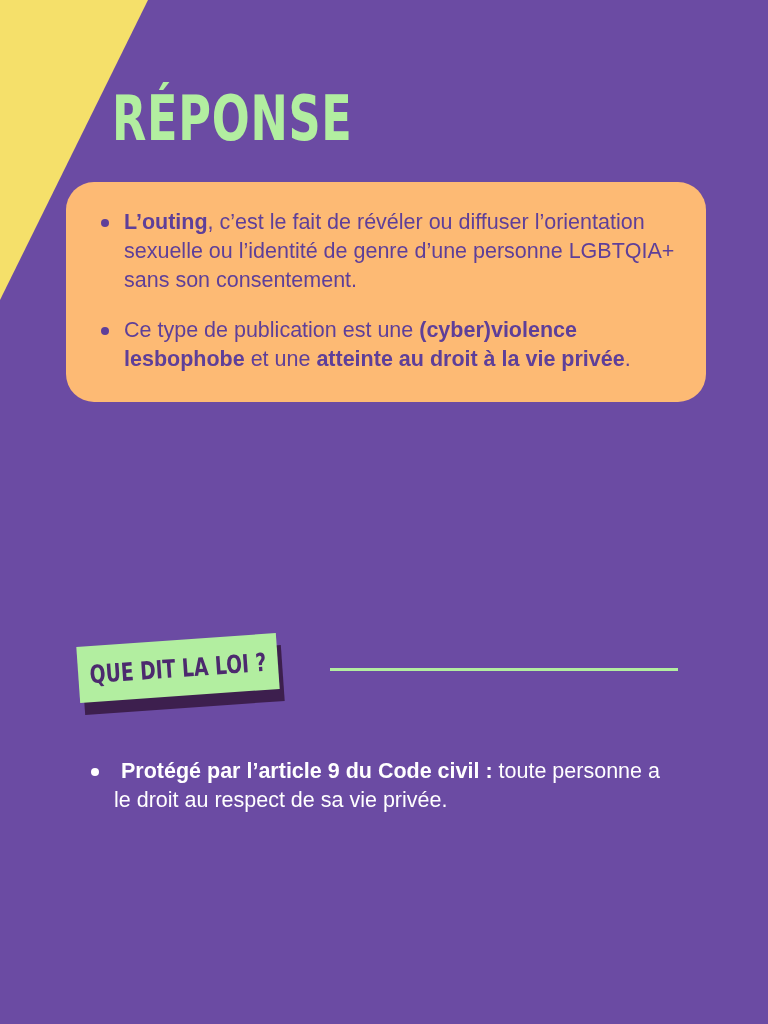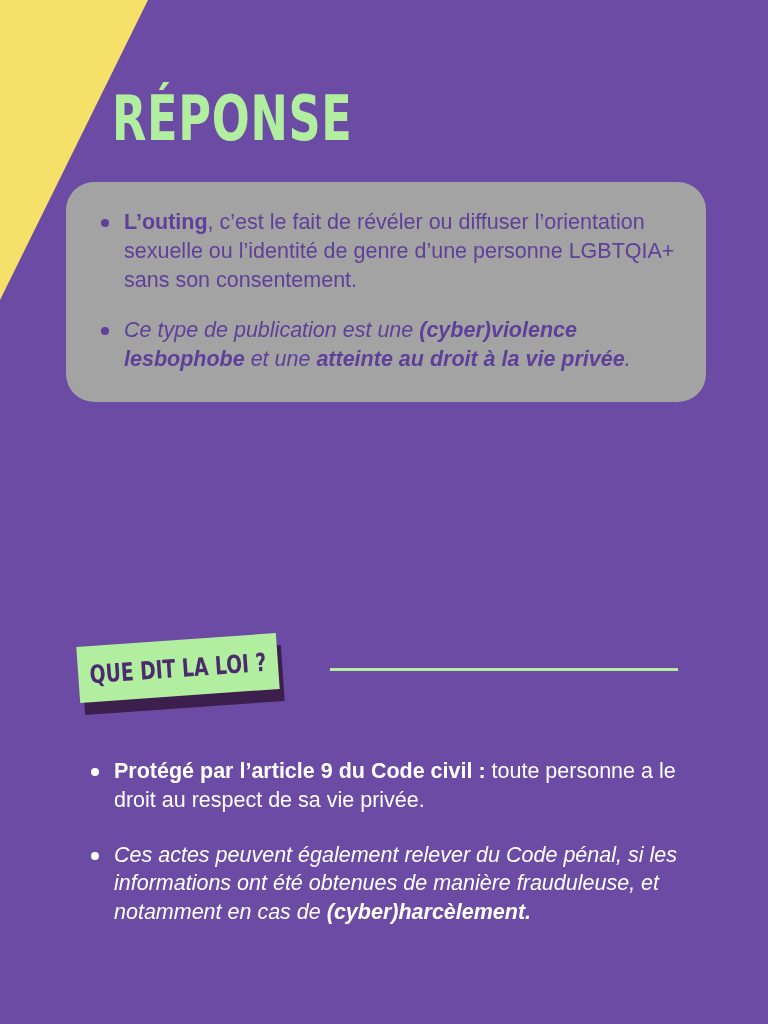--- a/index.html
+++ b/index.html
@@ -44,41 +44,40 @@
     white-space: nowrap;
   }
 
   
   .card {
     position: absolute;
     top: 182px;
     left: 66px;
     width: 640px;
     box-sizing: border-box;
-    background: #a3a3a3;
+    background: #fdba74;
     border-radius: 28px;
     padding: 26px 26px 28px 26px;
     z-index: 2;
   }
 
   ul.bullets {
     list-style: none;
     margin: 0;
     padding: 0;
   }
   ul.bullets li {
     position: relative;
     padding-left: 32px;
     margin-bottom: 22px;
     font-size: 21.5px;
     line-height: 1.34;
   }
   ul.bullets li:last-child {
     margin-bottom: 0;
-    font-style: italic;
   }
   ul.bullets li::before {
     content: "";
     position: absolute;
     left: 9px;
     top: 11px;
     width: 8px;
     height: 8px;
     border-radius: 50%;
     background: currentColor;
@@ -144,20 +143,21 @@
     width: 600px;
     z-index: 2;
   }
   .law-list ul.bullets li {
     color: #ffffff;
     font-size: 21.5px;
     margin-bottom: 26px;
   }
   .law-list b {
     font-weight: bold;
+    margin-left: 7px;
   }
 </style>
 </head>
 <body>
 
 <div class="corner-yellow"></div>
 
 <div class="title">RÉPONSE</div>
 
 <div class="card">
@@ -172,15 +172,14 @@
   <div class="law-tag">
     <span>QUE DIT LA LOI ?</span>
   </div>
 </div>
 
 <div class="law-rule"></div>
 
 <div class="law-list">
   <ul class="bullets" id="law-list">
       <li><b>Protégé par l’article 9 du Code civil :</b><span> toute personne a le droit au respect de sa vie privée.</span></li>
-      <li><span>Ces actes peuvent également relever du Code pénal, si les informations ont été obtenues de manière frauduleuse, et notamment en cas de </span><b>(cyber)harcèlement.</b></li>
     </ul>
 </div>
 
 </body></html>

